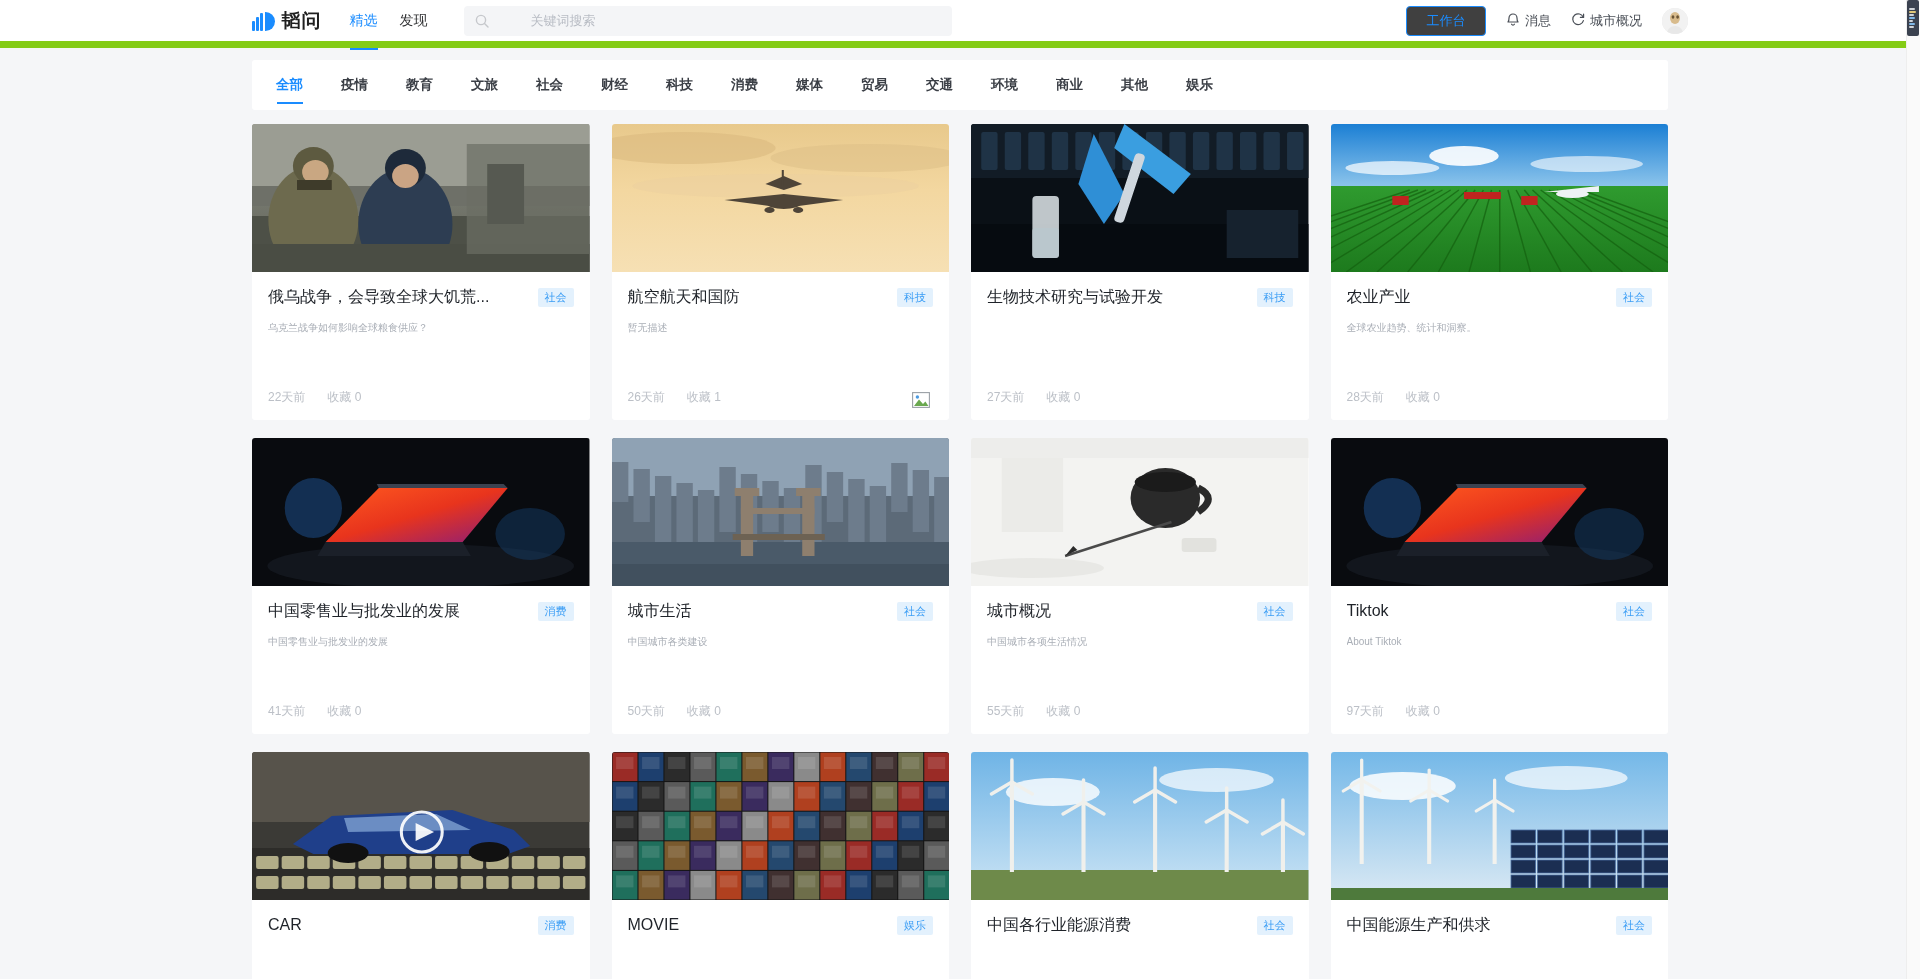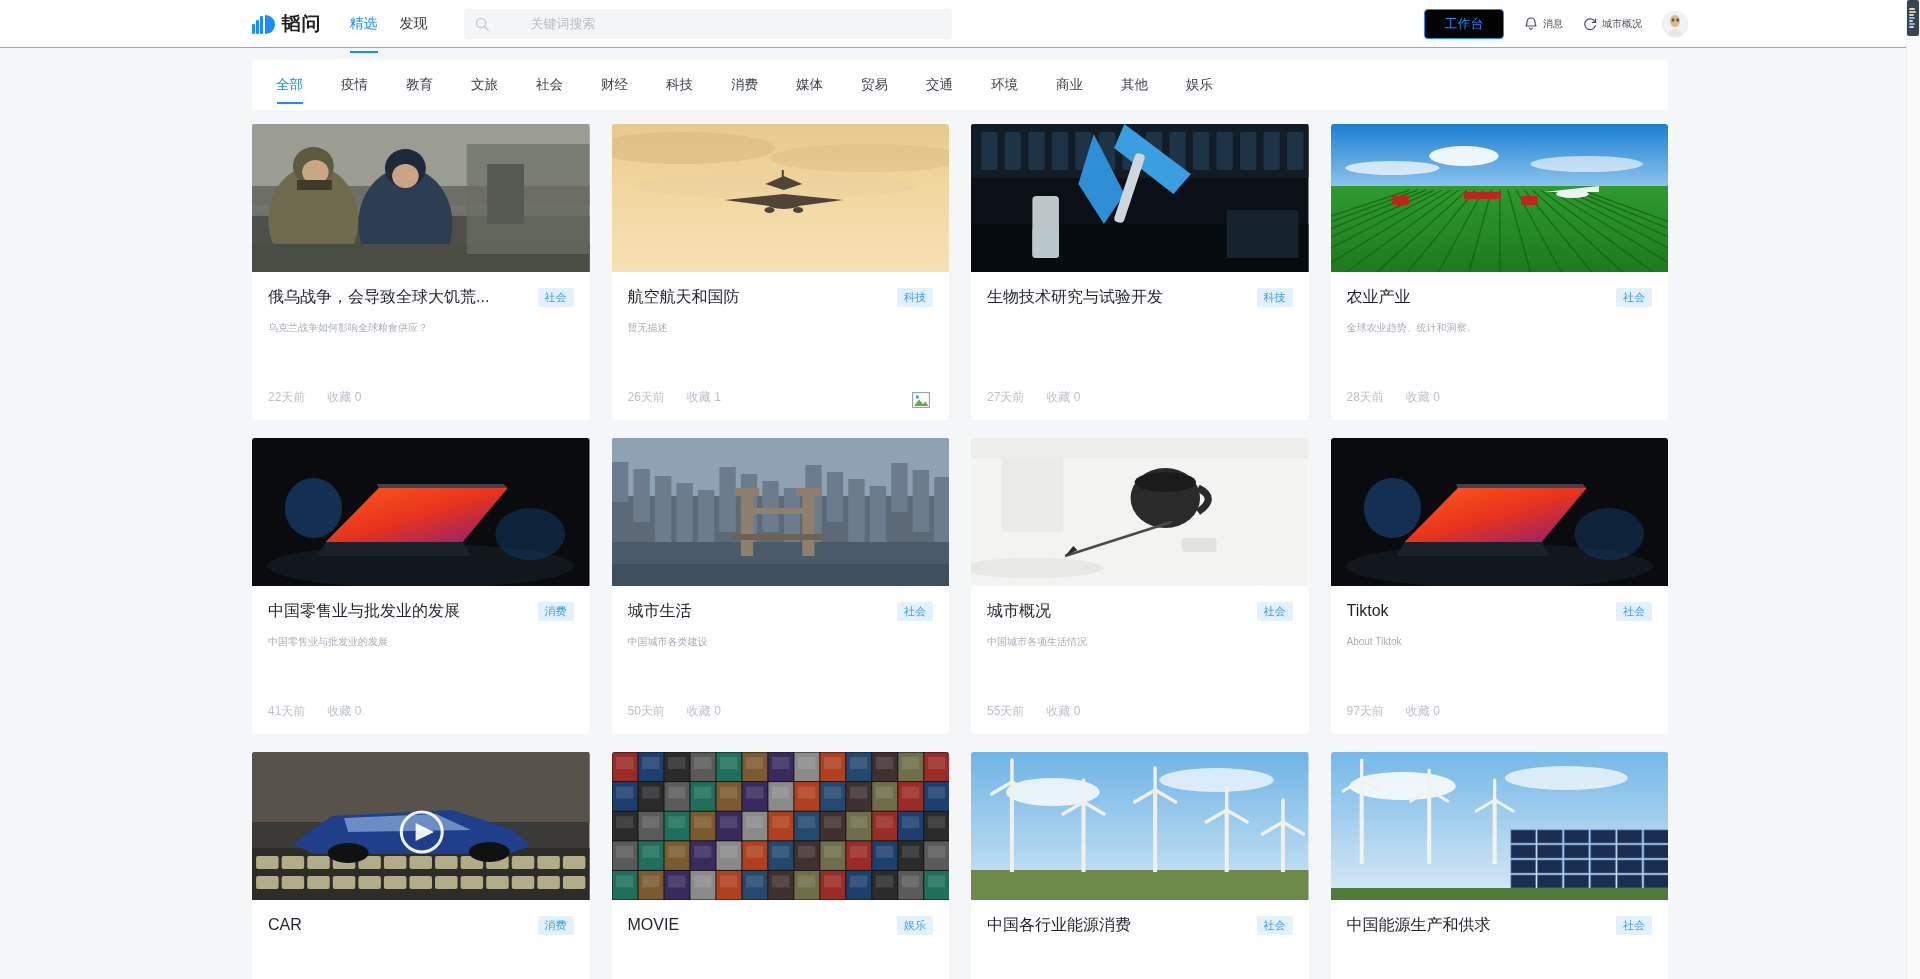--- a/index.html
+++ b/index.html
@@ -10,21 +10,21 @@
     overflow: hidden;
   }
 
   
   #header {
     position: relative;
     height: 48px;
     background: #ffffff;
     display: flex;
     align-items: center;
-    border-bottom: 1px solid #84cc16;
+    border-bottom: 7px solid #84cc16;
   }
   .logo-group {
     display: flex; align-items: center;
     margin-left: 252px;
   }
   .logo-mark { display: flex; align-items: flex-end; height: 20px; gap: 1.5px; }
   .logo-bar { width: 2.5px; background: #1a8cff; border-radius: 1px; }
   .logo-bar.b1 { height: 10px; }
   .logo-bar.b2 { height: 14px; }
   .logo-bar.b3 { height: 18px; }
@@ -60,45 +60,46 @@
     font-family: "Liberation Sans", "DejaVu Sans", sans-serif;
   }
   #search-input::placeholder { color: #b8bcc4; }
 
   .header-right {
     margin-left: auto; margin-right: 232px;
     display: flex; align-items: center; gap: 20px;
   }
   #workbench-btn {
     height: 30px; min-width: 80px; padding: 0 14px;
-    border: 1px solid #1a8cff; color: #1a8cff; background: #000000;
+    border: 1px solid #1a8cff; color: #1a8cff; background: #404040;
     border-radius: 4px; font-size: 13px; cursor: pointer;
     display: flex; align-items: center; justify-content: center;
     font-family: "Liberation Sans", "DejaVu Sans", sans-serif;
   }
   .hr-item {
-    display: flex; align-items: center; gap: 5px;
-    font-size: 10px; color: #4a4f57; cursor: pointer;
+    display: flex; gap: 5px;
+    font-size: 13px; color: #4a4f57; cursor: pointer;
   }
   .hr-item svg { display: block; }
   #avatar {
     width: 26px; height: 26px; border-radius: 50%;
     background: #e8e8e8; overflow: hidden;
     display: flex; align-items: center; justify-content: center;
     cursor: pointer;
   }
 
   
   #tabs-panel {
     margin: 12px 252px 0 252px;
     background: #ffffff;
     border-radius: 3px;
     height: 50px;
     display: flex; 
     padding: 0 24px;
+    font-weight: bold;
   }
   .tab {
     font-size: 13.5px; color: #3b3f46; cursor: pointer;
     margin-right: 38px; position: relative; height: 50px;
     display: flex; align-items: center;
   }
   .tab:last-child { margin-right: 0; }
   .tab.active { color: #1a8cff; }
   .tab.active::after {
     content: ""; position: absolute; left: 50%; transform: translateX(-50%);

